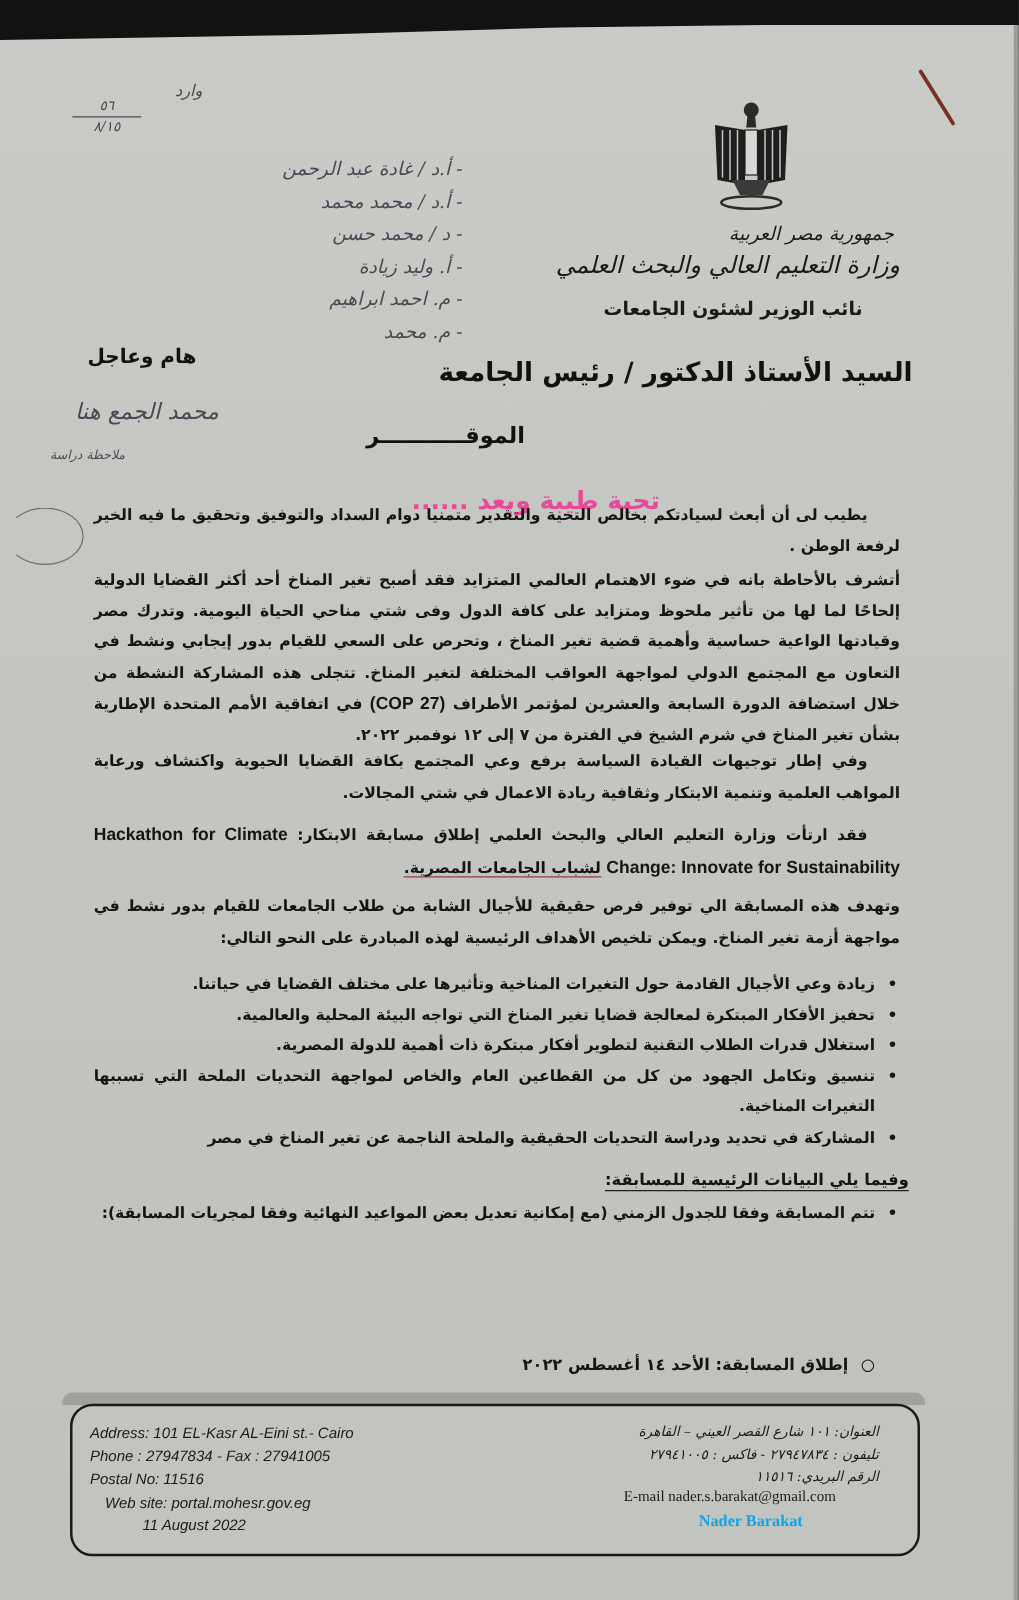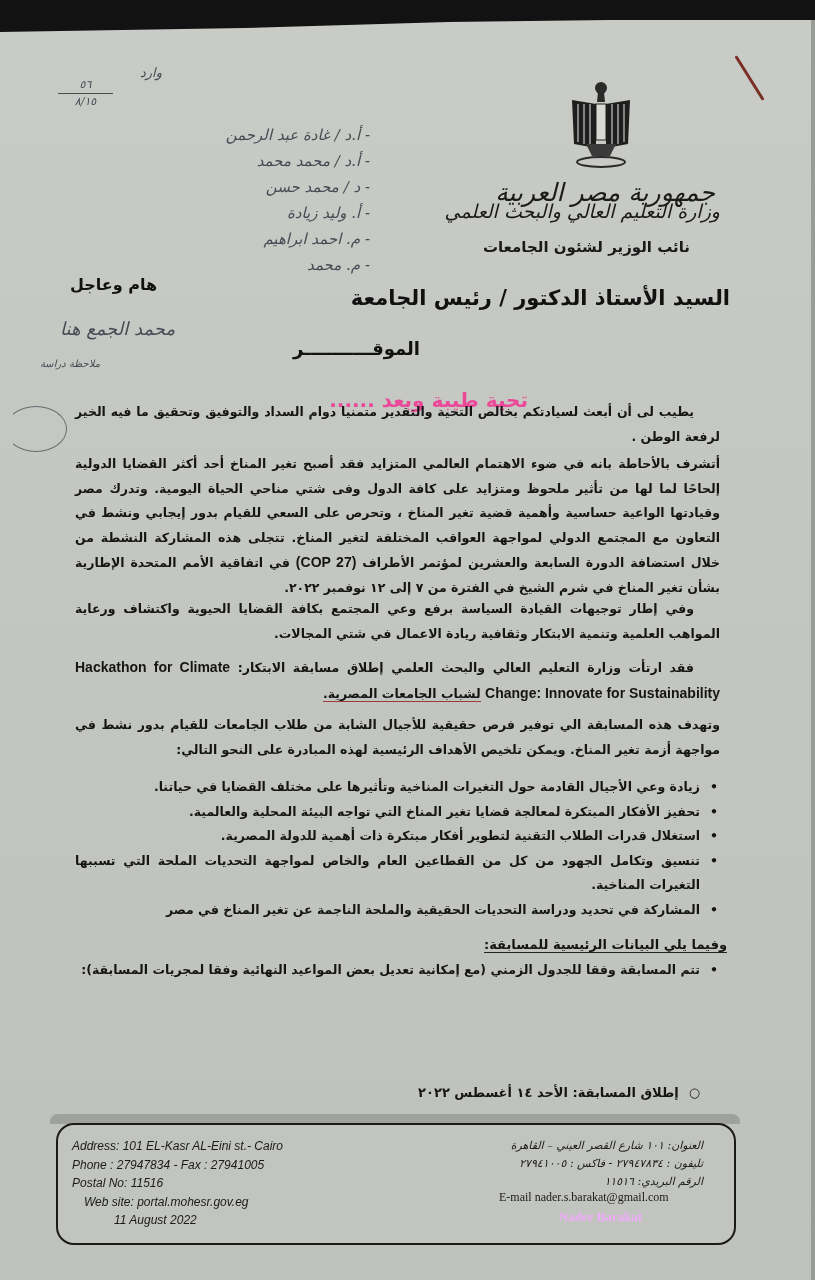--- a/index.html
+++ b/index.html
@@ -25,21 +25,21 @@
     background: #7a2f25; transform: rotate(-32deg); border-radius: 2px;
   }
   .rtl { direction: rtl; unicode-bidi: plaintext; }
   .emblem {
     position: absolute; left: 568px; top: 78px; width: 66px; height: 92px;
   }
   .hdr-line {
     position: absolute; color: #1a1a1a; font-family: "DejaVu Serif", serif; font-style: italic;
     white-space: nowrap;
   }
-  .hdr-1 { left: 515px; top: 178px; width: 200px; font-size: 25px; }
+  .hdr-1 { left: 515px; top: 178px; width: 200px; font-size: 15px; }
   .hdr-2 { left: 480px; top: 200px; width: 240px; text-align: center; font-size: 19px; }
   .hdr-3 { left: 500px; top: 238px; width: 190px; text-align: center; font-size: 15px; font-weight: bold; font-style: normal; font-family: "DejaVu Sans", sans-serif; }
   .urgent {
     position: absolute; left: 70px; top: 275px; font-size: 16px; font-weight: bold; color: #111;
   }
   .addressee {
     position: absolute; right: 85px; top: 286px; font-size: 21px; font-weight: bold; color: #111; white-space: nowrap;
   }
   .respected {
     position: absolute; right: 395px; top: 338px; font-size: 18px; font-weight: bold; color: #111;
@@ -92,21 +92,21 @@
   .foot-left .date { padding-left: 42px; }
   .foot-left .link { }
   .foot-right {
     position: absolute; right: 112px; top: 1137px; font-size: 11px; color: #1a1a1a; line-height: 18px; text-align: right;
     font-style: italic; font-family: "DejaVu Serif", serif;
   }
   .foot-email {
     position: absolute; left: 499px; top: 1190px; font-family: Liberation Serif, serif; font-size: 12px; color: #1a1a1a;
   }
   .foot-name {
-    position: absolute; left: 559px; top: 1209px; font-family: "Liberation Serif", serif; font-size: 13px; font-weight: bold; color: #f0abfc;
+    position: absolute; left: 559px; top: 1209px; font-family: "Liberation Serif", serif; font-size: 13px; font-weight: bold; color: #0ea5e9;
   }
   .handwriting {
     position: absolute; color: #4a4a55; font-family: "DejaVu Serif", serif; font-style: italic; white-space: nowrap;
   }
   .hw-list { left: 130px; top: 122px; font-size: 15px; line-height: 26px; text-align: right; width: 240px; }
   .hw-received { left: 140px; top: 65px; font-size: 13px; }
   .hw-frac { left: 58px; top: 78px; font-size: 11px; line-height: 14px; text-align: center; width: 55px; }
   .hw-frac .bar { border-top: 1px solid #4a4a55; margin: 1px 0; }
   .hw-note1 { left: 60px; top: 318px; font-size: 18px; }
   .hw-note2 { left: 40px; top: 358px; font-size: 10px; }

